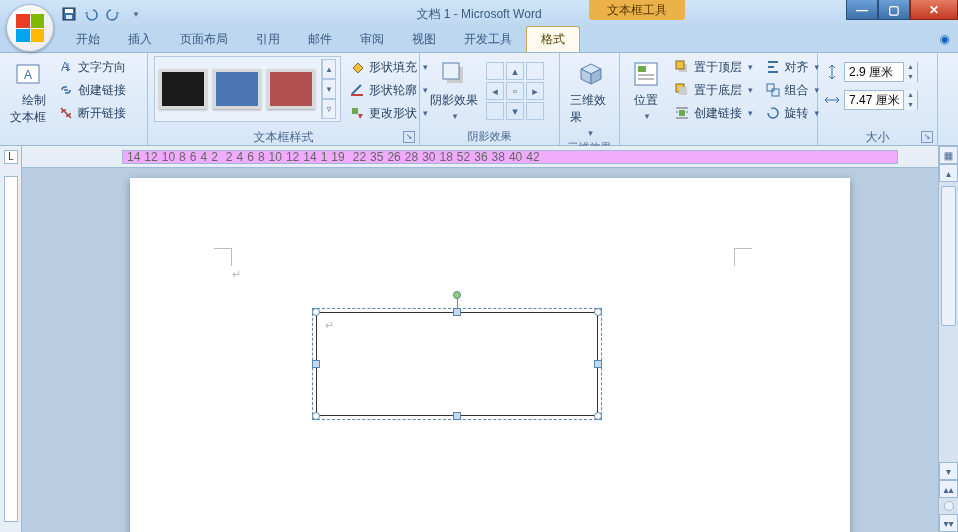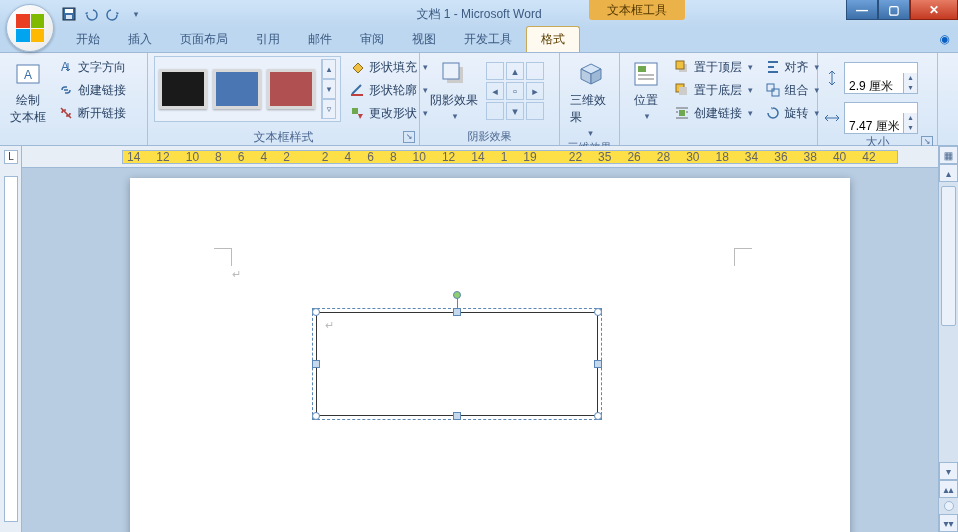--- a/index.html
+++ b/index.html
@@ -42,31 +42,31 @@
 .swatch { width: 48px; height: 40px; border: 3px solid #d9d9d9; cursor: pointer; box-shadow: 0 1px 2px rgba(0,0,0,.3); }
 .swatch.black { background:#1a1a1a; } .swatch.blue { background:#4a77b4; } .swatch.red { background:#b05050; }
 .gal-nav { display: flex; flex-direction: column; border-left: 1px solid #b0c8e2; }
 .gal-nav div { width: 14px; height: 20px; border: 1px solid #b0c8e2; display:flex; align-items:center; justify-content:center; font-size:9px; color:#4b6790; cursor:pointer; }
 
 
 .mini-grid { display: grid; grid-template: repeat(2, 22px) / repeat(3, 22px); gap: 2px; }
 .mini-grid div { border: 1px solid #b0c8e2; display:flex; align-items:center; justify-content:center; cursor:pointer; color:#4b6790; font-size:11px; }
 
 
-.spinner { display:flex; align-items:flex-end; border:1px solid #9db9d6; background:#fff; height:32px; }
+.spinner { display:flex; align-items:center; border:1px solid #9db9d6; background:#fff; height:20px; }
 .spinner input { width:58px; border:none; padding:0 4px; font-size:12px; outline:none; }
 .spin-btns { display:flex; flex-direction:column; }
 .spin-btns div { width:14px; height:10px; border-left:1px solid #9db9d6; font-size:8px; line-height:10px; text-align:center; color:#4b6790; cursor:pointer; background:#eaf1fb; }
 
 
 .workarea { position: absolute; top: 146px; left: 0; right: 0; bottom: 0; background: #b8cde2; display: flex; }
 .vruler { width: 22px; background: #e8eef6; border-right: 1px solid #9db9d6; position: relative; }
 .vruler-track { position:absolute; left:4px; top:30px; width:14px; bottom:10px; background:#fff; border:1px solid #9db9d6; }
 .hruler-row { position:absolute; left:22px; right:20px; top:0; height:22px; background:#e8eef6; border-bottom:1px solid #9db9d6; display:flex; align-items:center; }
-.hruler-track { height:14px; flex:1; background:#fde047; border:1px solid #9db9d6; margin-left:100px; margin-right:40px; display:flex; align-items:center; font-size:9px; color:#666; gap:16px; padding-left:4px; overflow:hidden; }
+.hruler-track { height:14px; flex:1; background:#f0abfc; border:1px solid #9db9d6; margin-left:100px; margin-right:40px; display:flex; align-items:center; font-size:9px; color:#666; gap:4px; padding-left:4px; overflow:hidden; }
 .tab-marker { position:absolute; left:4px; top:4px; width:14px; height:14px; border:1px solid #9db9d6; background:#fff; font-size:10px; text-align:center; line-height:12px; color:#333;}
 .doc-scroll { position:absolute; left:22px; top:22px; right:20px; bottom:0; overflow:hidden; }
 .page { position:absolute; left:108px; top:10px; width:720px; height:700px; background:#fff; box-shadow: 0 2px 8px rgba(0,0,0,.3); }
 .margin-mark { position:absolute; width:18px; height:18px; border-left:1px solid #bbb; border-bottom:1px solid #bbb; }
 .mm-tl { left:84px; top:70px; transform: rotate(180deg);} 
 .mm-tr { right:98px; top:70px; transform: scaleX(-1) rotate(180deg);}
 .para-mark { position:absolute; left:102px; top:90px; color:#bbb; font-size:11px; }
 
 
 .textbox { position:absolute; left:186px; top:134px; width:282px; height:104px; border:1px solid #333; }
@@ -149,21 +149,21 @@
 
   <div class="group" style="width:148px">
     <div class="group-body">
       <div class="big-btn">
         <div class="ico">
             <svg width="28" height="28" viewBox="0 0 28 28">
               <rect x="3" y="5" width="22" height="18" fill="#fff" stroke="#5a7faf"></rect>
               <text x="14" y="19" text-anchor="middle" font-size="14" fill="#3b6ea5">A</text>
             </svg>
           </div>
-        <span style="white-space:pre;text-align:center">绘制
+        <span style="white-space:pre;text-align:right">绘制
 文本框</span>
       </div>
       <div class="col">
         <div class="row-btn">
             <span class="ico">
               <svg width="14" height="14">
                 <text x="2" y="11" font-size="10" fill="#3b6ea5">A</text>
                 <path d="M9 3 v8 m-2 -2 l2 2 l2 -2" stroke="#3b6ea5" fill="none"></path>
               </svg>
             </span>
@@ -421,21 +421,21 @@
         <span>14</span>
         <span>1</span>
         <span>19</span>
         <span></span>
         <span>22</span>
         <span>35</span>
         <span>26</span>
         <span>28</span>
         <span>30</span>
         <span>18</span>
-        <span>34</span>
+        <span>52</span>
         <span>36</span>
         <span>38</span>
         <span>40</span>
         <span>42</span>
       </div>
   </div>
   <div class="doc-scroll">
     <div class="page">
       <div class="margin-mark mm-tl"></div>
       <div class="margin-mark mm-tr"></div>

